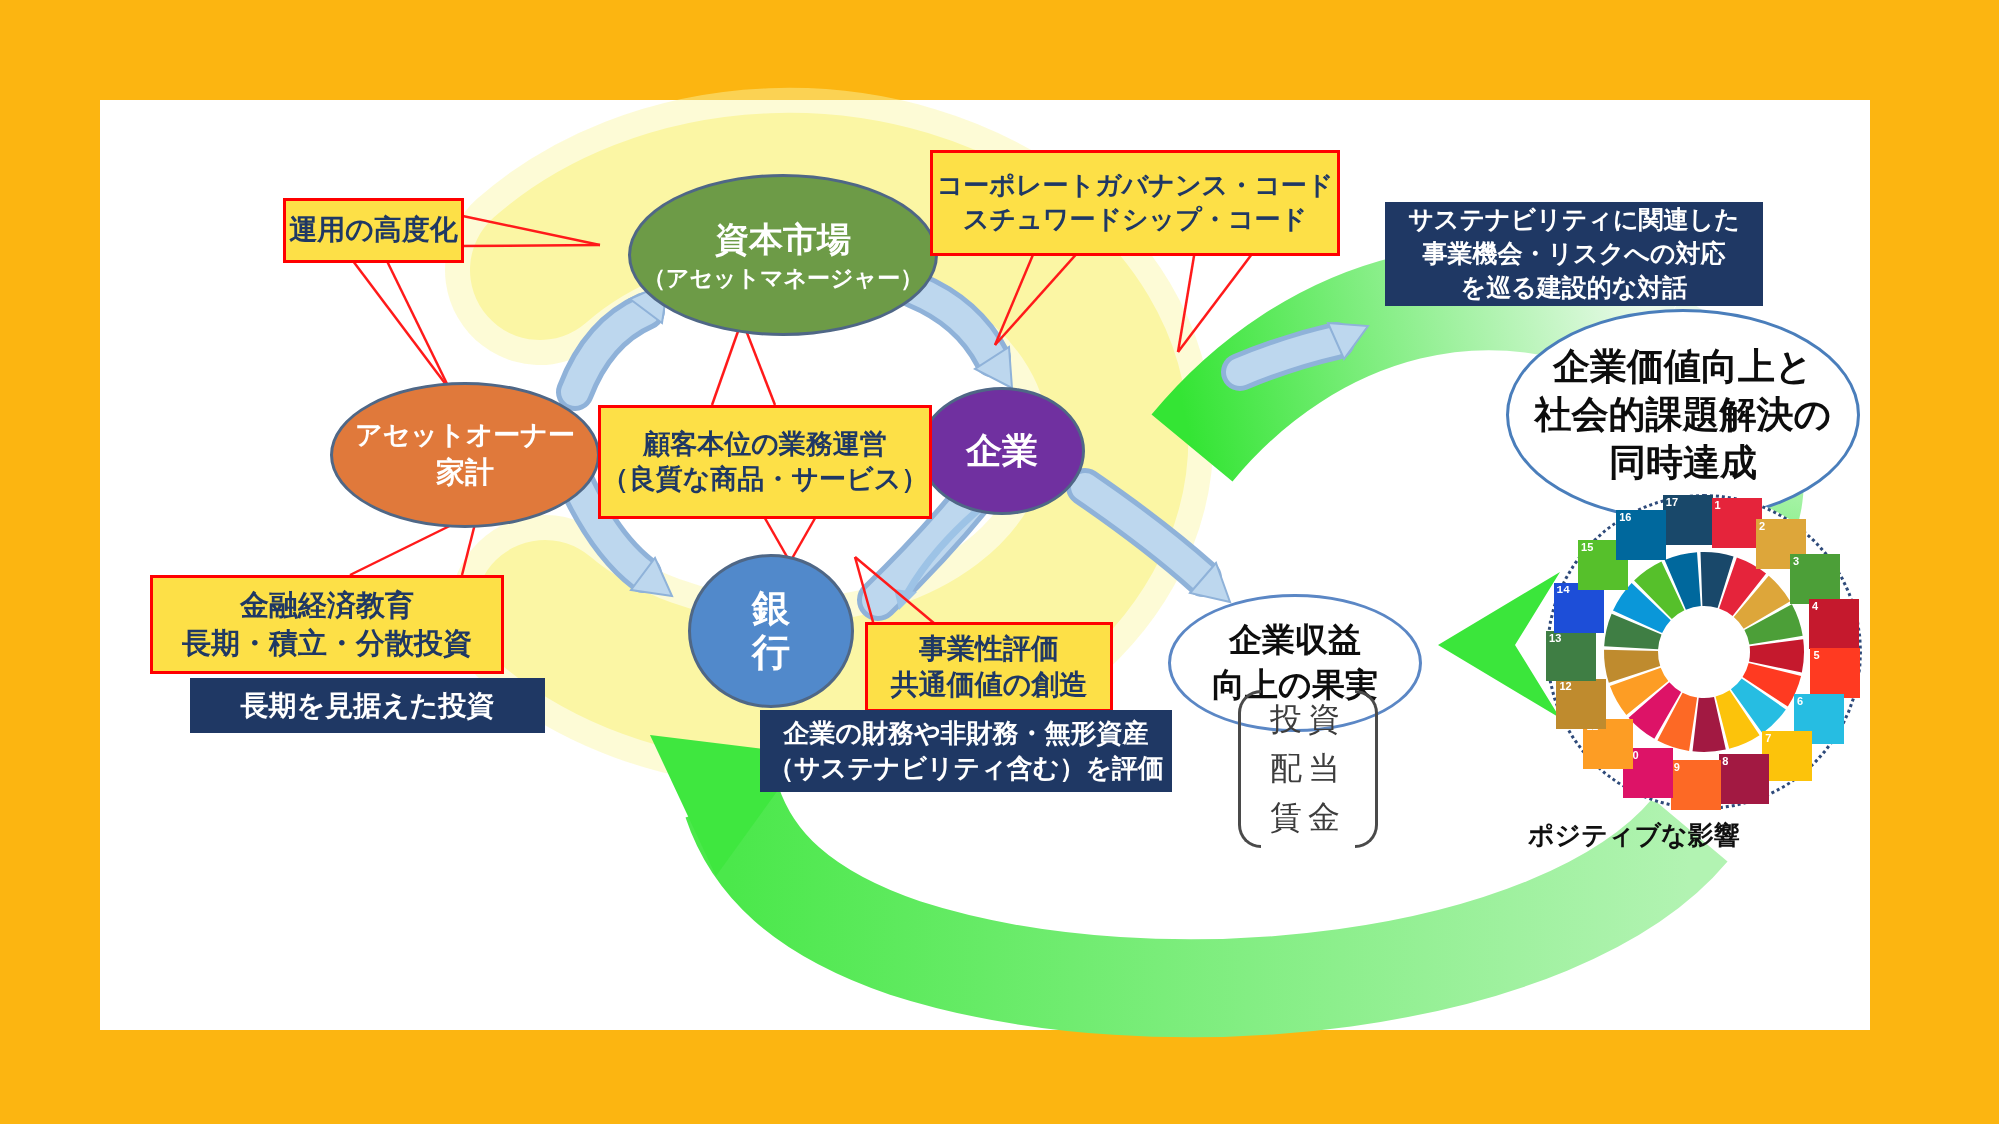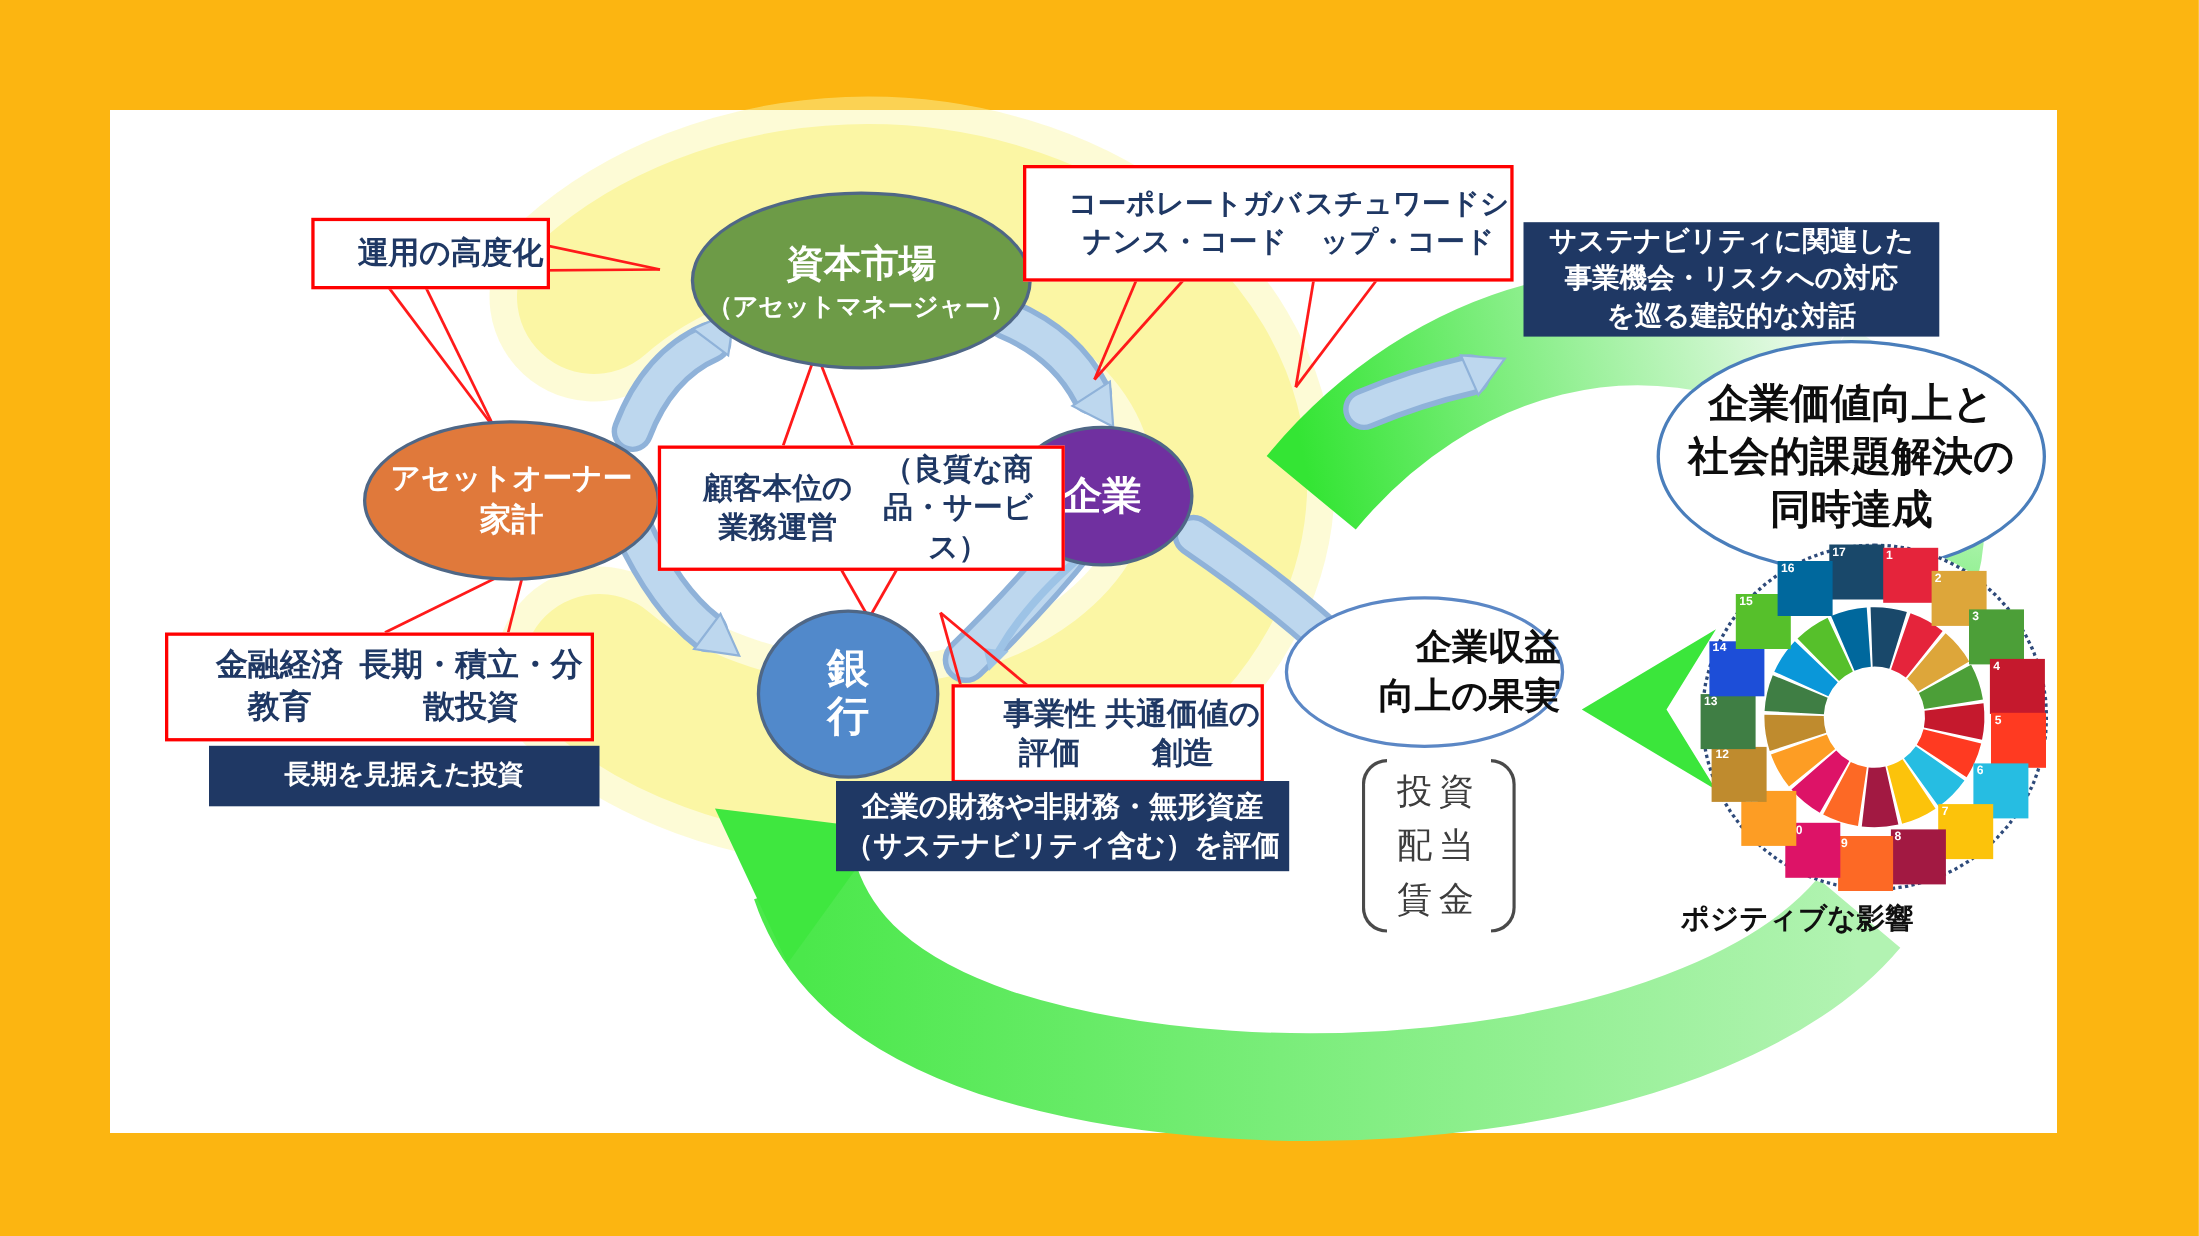--- a/index.html
+++ b/index.html
@@ -2,22 +2,22 @@
 <html><head>
 <meta charset="utf-8">
 <style>
   html,body{margin:0;padding:0;}
   body{font-family:"Liberation Sans","DejaVu Sans",sans-serif;}
   #stage{position:relative;width:1999px;height:1124px;background:#FCB511;overflow:hidden;}
   #panel{position:absolute;left:100px;top:100px;width:1770px;height:930px;background:#ffffff;z-index:0;}
   #art{position:absolute;left:0;top:0;z-index:1;pointer-events:none;}
   .ell{position:absolute;border:3px solid #4F6786;border-radius:50%;color:#fff;display:flex;flex-direction:column;
        align-items:center;justify-content:center;text-align:center;font-weight:bold;z-index:2;}
-  .rbox{position:absolute;background:#ffffff;border:3px solid #FF0000;color:#1F3864;font-weight:bold;display:flex;
-        flex-direction:row;align-items:center;justify-content:center;text-align:center;line-height:1.3;z-index:3;padding-left:36px;}
+  .rbox{position:absolute;background:#fde047;border:3px solid #FF0000;color:#1F3864;font-weight:bold;display:flex;
+        flex-direction:column;align-items:center;justify-content:center;text-align:center;line-height:1.3;z-index:3;}
   .nbox{position:absolute;background:#1F3864;color:#fff;font-weight:bold;display:flex;flex-direction:column;
         align-items:center;justify-content:center;text-align:center;line-height:1.35;z-index:3;}
   .wellipse{position:absolute;background:#fff;border-radius:50%;color:#0D0D0D;font-weight:bold;display:flex;
         flex-direction:column;align-items:center;justify-content:center;text-align:center;z-index:2;}
   #corporate-value{border:3px solid #4A7EBB;font-size:37px;line-height:1.3;}
   #corporate-profit{border:3px solid #5B87C5;font-size:33px;line-height:1.35;}
   #profit-brackets{position:absolute;left:1238px;top:690px;width:140px;height:158px;display:flex;z-index:2;
         font-family:"Liberation Serif","DejaVu Serif",serif;color:#3D3D3D;}
   .paren{width:20px;border:3px solid #4A4A4A;}
   .paren-l{border-right:none;border-radius:26px 0 0 26px;}
@@ -146,39 +146,39 @@
   </div>
   <div class="rbox" style="left:150px;top:575px;width:348px;height:93px;font-size:29px;">
     <div>金融経済教育</div>
     <div>長期・積立・分散投資</div>
   </div>
   <div class="rbox" style="left:865px;top:622px;width:242px;height:84px;font-size:28px;">
     <div>事業性評価</div>
     <div>共通価値の創造</div>
   </div>
 
-  <div class="nbox" style="left:190px;top:678px;width:355px;height:55px;font-size:24px;text-align:right;">
+  <div class="nbox" style="left:190px;top:678px;width:355px;height:55px;font-size:28px;text-align:right;">
     <div>長期を見据えた投資</div>
   </div>
   <div class="nbox" style="left:760px;top:710px;width:412px;height:82px;font-size:26px;">
     <div>企業の財務や非財務・無形資産</div>
     <div>（サステナビリティ含む）を評価</div>
   </div>
   <div class="nbox" style="left:1385px;top:202px;width:378px;height:104px;font-size:25px;">
     <div>サステナビリティに関連した</div>
     <div>事業機会・リスクへの対応</div>
     <div>を巡る建設的な対話</div>
   </div>
 
   <div class="wellipse" id="corporate-value" style="left:1506px;top:309px;width:348px;height:206px;">
     <div>企業価値向上と</div>
     <div>社会的課題解決の</div>
     <div>同時達成</div>
   </div>
-  <div class="wellipse" id="corporate-profit" style="left:1168px;top:542px;width:248px;height:132px;align-items:flex-end;">
+  <div class="wellipse" id="corporate-profit" style="left:1168px;top:594px;width:248px;height:132px;">
     <div>企業収益</div>
     <div>向上の果実</div>
   </div>
 
   <div id="profit-brackets">
     <div class="paren paren-l"></div>
     <div id="profit-col">
       <div>投資</div>
       <div>配当</div>
       <div>賃金</div>

